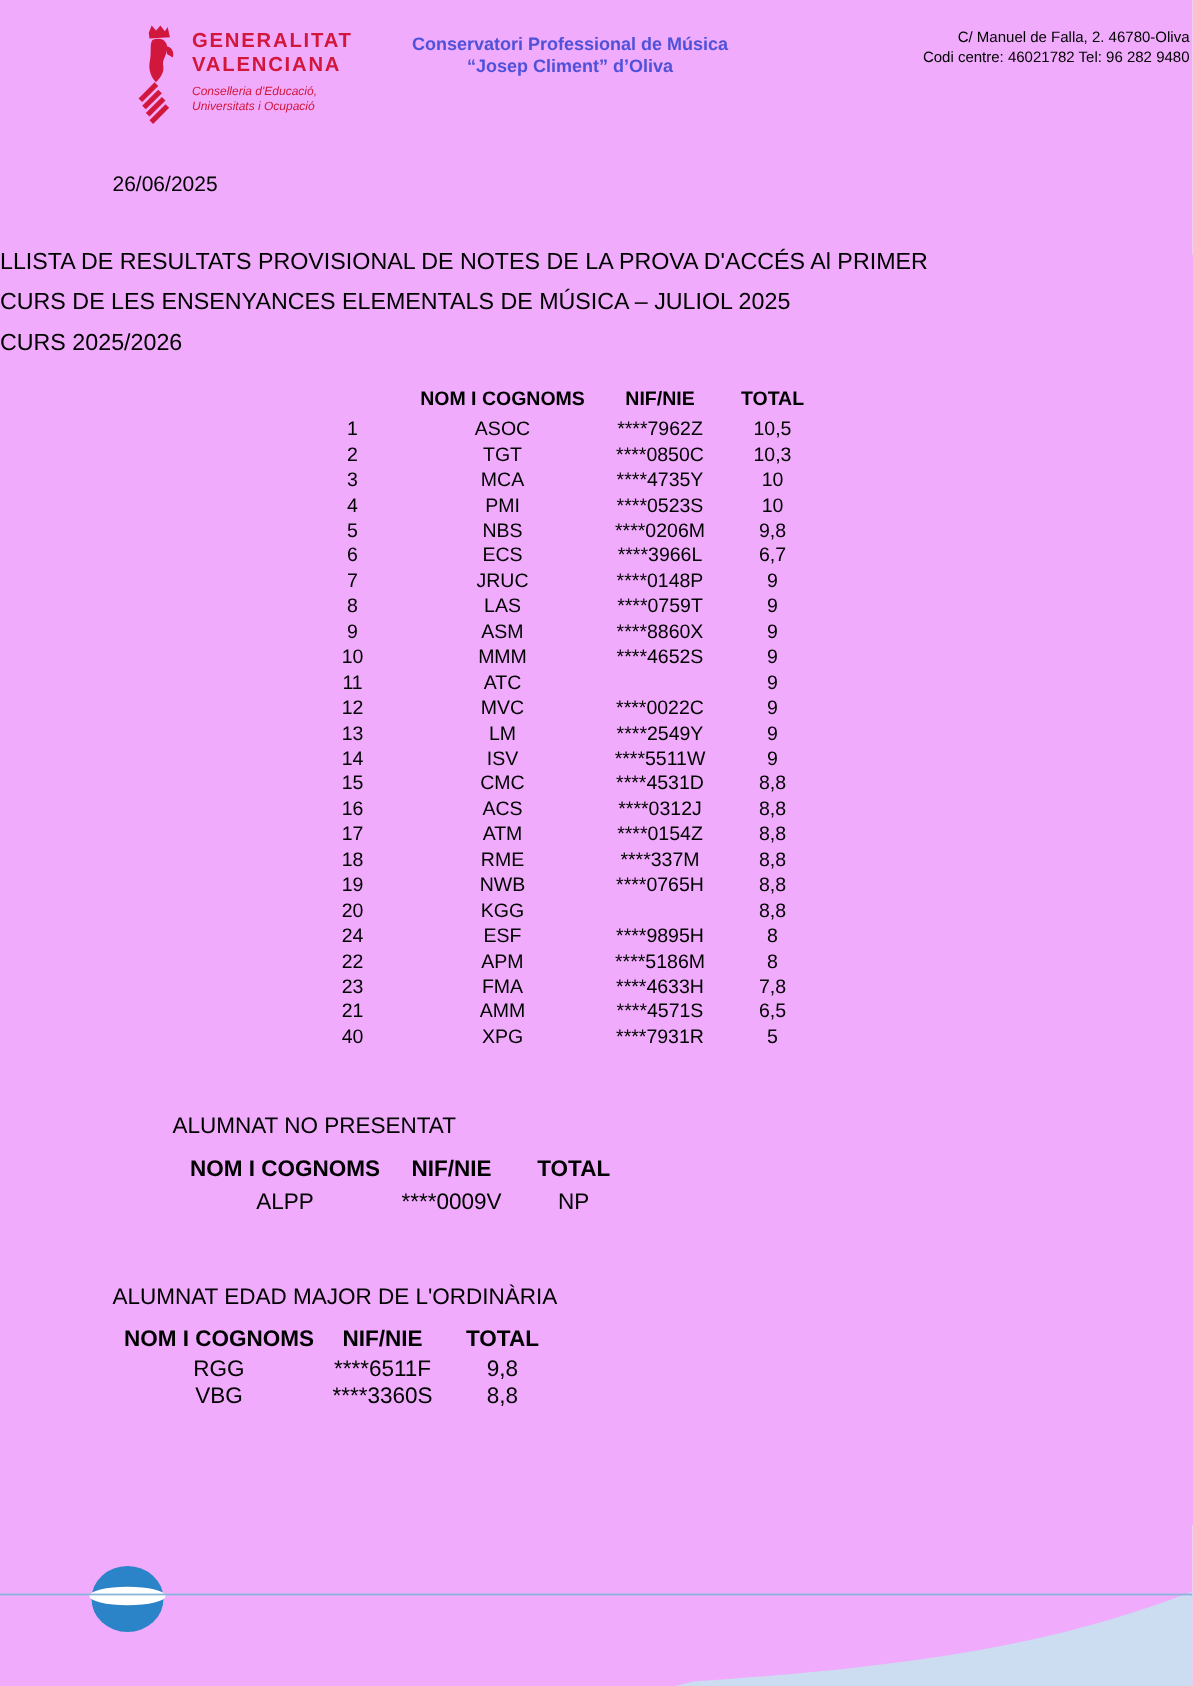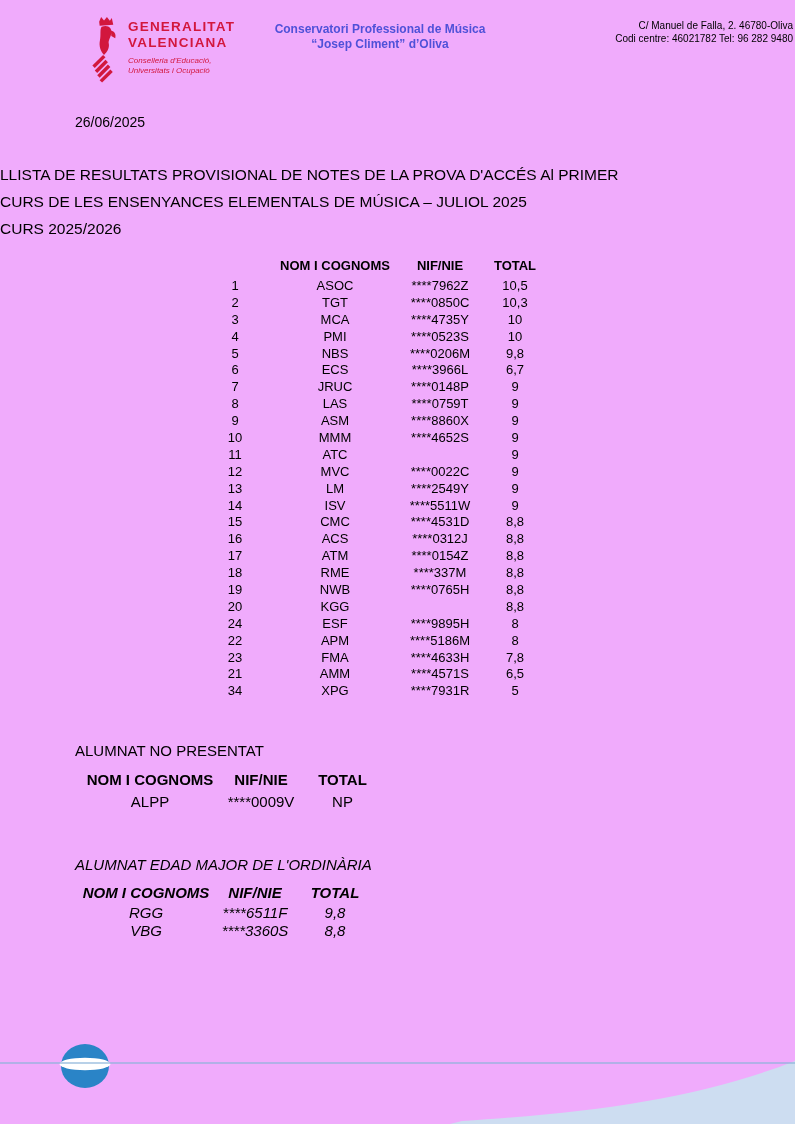--- a/index.html
+++ b/index.html
@@ -23,22 +23,22 @@
   .doc-title { position:absolute; left:0; top:161px; width:795px; 
                font-size:15.5px; line-height:27px; }
   
   .main-table { position:absolute; left:200px; top:258px; font-size:13px; }
   .main-table .thead, .main-table .trow { display:grid; grid-template-columns:70px 130px 80px 70px; }
   .main-table .thead { font-weight:bold; line-height:16px; margin-bottom:4px; }
   .main-table .trow { height:16.9px; line-height:16.9px; }
   .cell, .hcell { text-align:center; white-space:nowrap; }
   
   .section { position:absolute; left:0; }
-  .section-np { top:742px; }
-  .section-em { top:856px;font-style:italic; }
+  .section-np { top:742px;margin-left:40px; }
+  .section-em { top:856px; }
   .sec-title { margin-left:75px; font-size:15px; }
   .np-table { margin-left:78px; margin-top:12px; font-size:15px; }
   .np-table .thead, .np-table .trow { display:grid; grid-template-columns:144px 78px 85px; }
   .np-table .thead { font-weight:bold; height:22px; line-height:18px; }
   .np-table .trow { height:22px; line-height:18px; }
   .em-table { margin-left:72px; margin-top:11px; font-size:15px; }
   .em-table .thead, .em-table .trow { display:grid; grid-template-columns:148px 70px 90px; }
   .em-table .thead { font-weight:bold; height:20px; line-height:17px; }
   .em-table .trow { height:18px; line-height:18px; }
   
@@ -235,21 +235,21 @@
           <span class="cell c-nif">****4633H</span>
           <span class="cell c-total">7,8</span>
         </div>
         <div class="trow">
           <span class="cell c-num">21</span>
           <span class="cell c-name">AMM</span>
           <span class="cell c-nif">****4571S</span>
           <span class="cell c-total">6,5</span>
         </div>
         <div class="trow">
-          <span class="cell c-num">34</span>
+          <span class="cell c-num">40</span>
           <span class="cell c-name">XPG</span>
           <span class="cell c-nif">****7931R</span>
           <span class="cell c-total">5</span>
         </div>
       </div>
   </div>
 
   <div class="section section-np">
     <div class="sec-title">ALUMNAT NO PRESENTAT</div>
     <div class="np-table">

